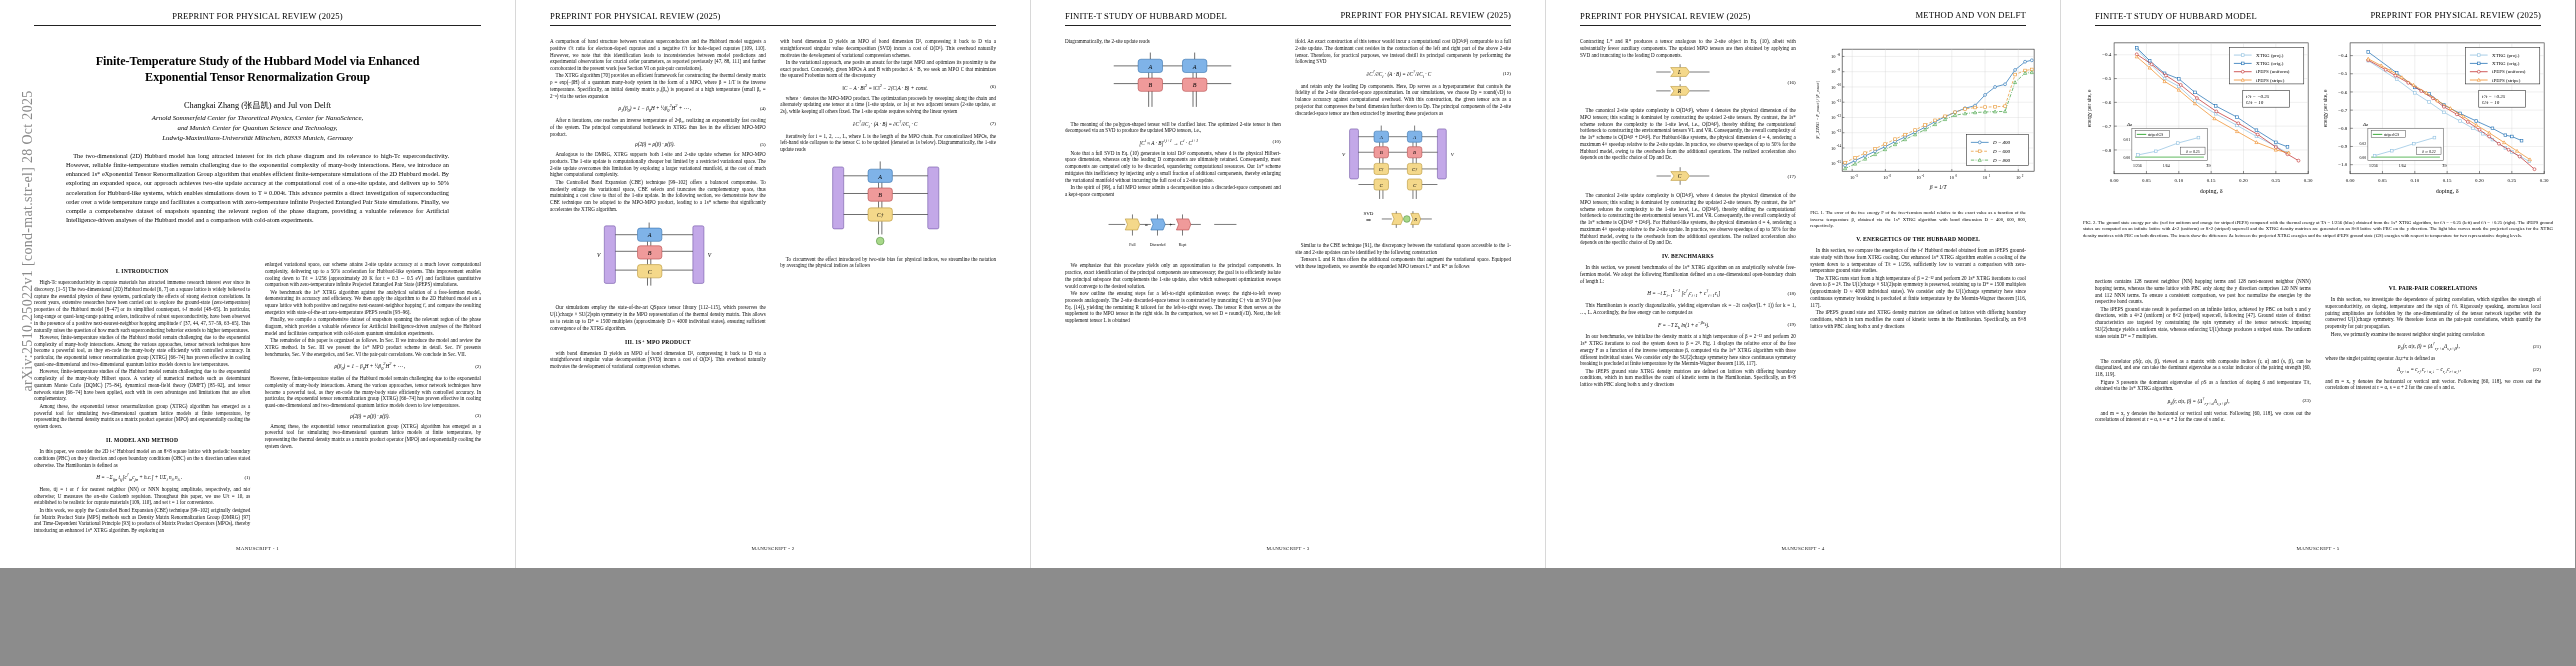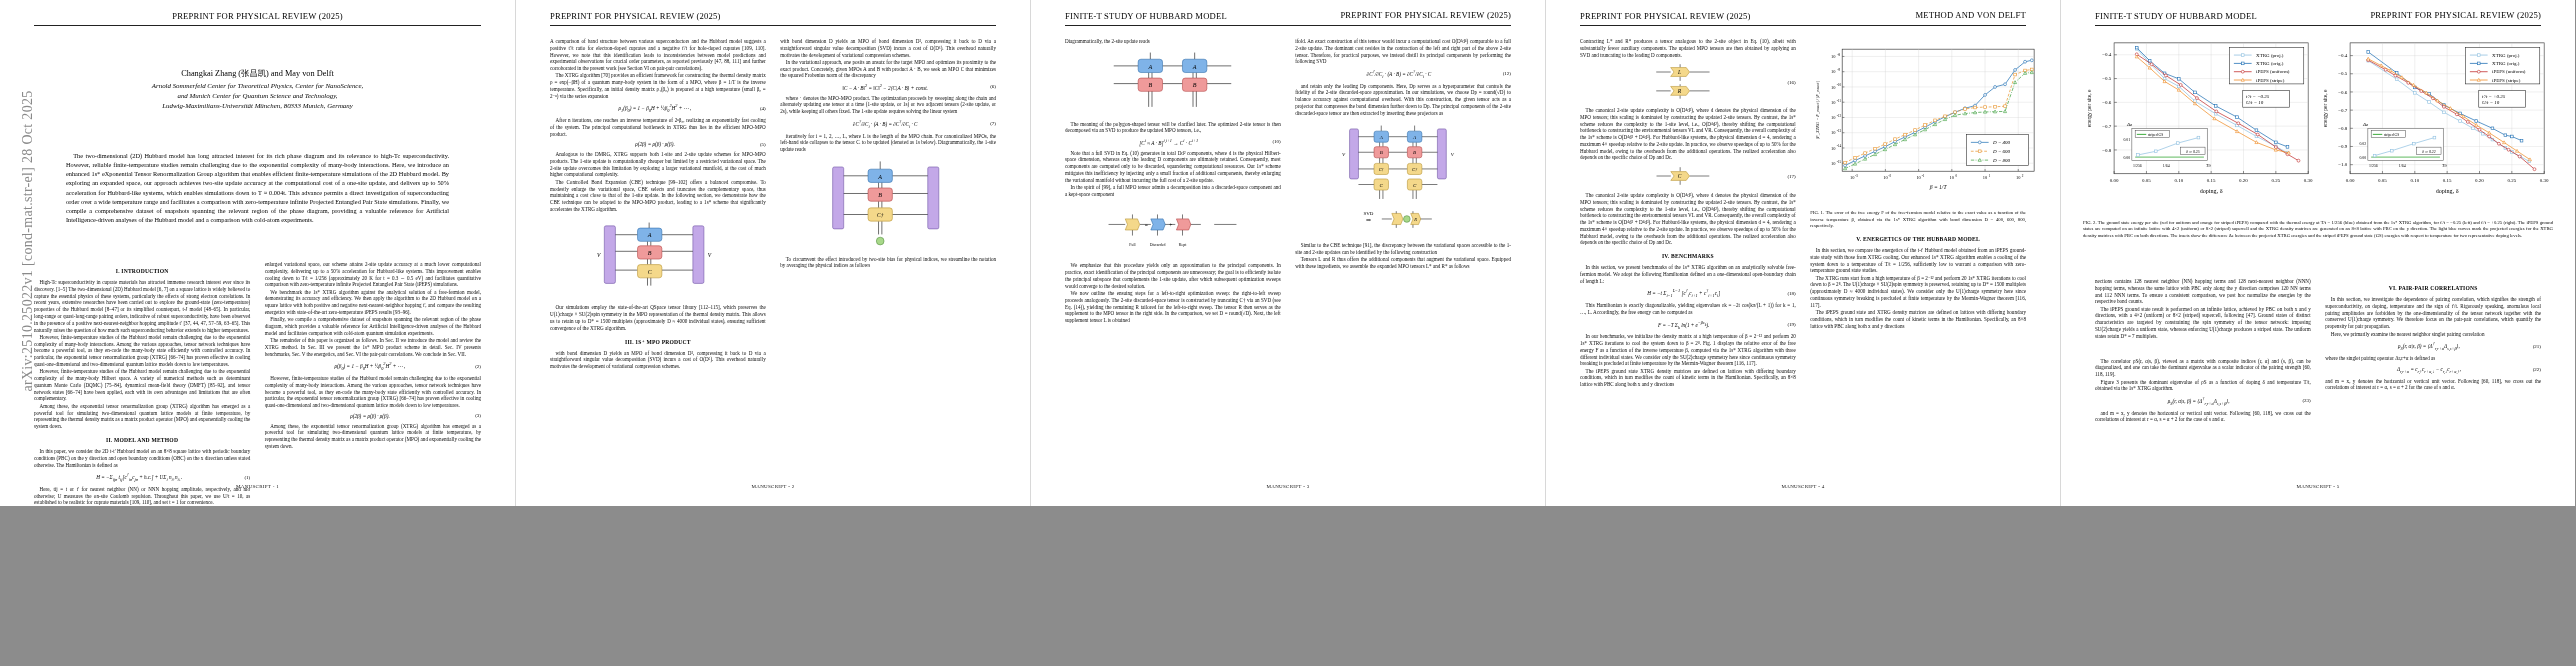--- a/index.html
+++ b/index.html
@@ -10,21 +10,21 @@
     font-family: "Liberation Serif", "DejaVu Serif", serif;
     overflow: hidden;
   }
   #pages {
     display: flex;
     flex-direction: row;
     width: 2576px; height: 667px;
   }
   .page {
     position: relative;
-    width: 515px; height: 506px;
+    width: 515px; height: 568px;
     background: #ffffff;
     overflow: hidden;
     flex: 0 0 515px;
   }
   .page + .page { border-left: 0.6px solid #d8d8d8; }
 
   
   .runhead {
     position: absolute; top: 11px; left: 34px; right: 34px;
     height: 14.5px;
@@ -122,21 +122,25 @@
 
   <div class="page">
     <div class="runhead">
       <div class="rh-text">PREPRINT FOR PHYSICAL REVIEW (2025)</div>
       <div class="rule"></div>
     </div>
 
     <div class="arxiv-stamp">arXiv:2510.25022v1  [cond-mat.str-el]  28 Oct 2025</div>
 
     <div class="titleblock">
-      <div class="authors">Changkai Zhang (张昌凯) and May von Delft</div>
+      <div class="paper-title">
+        <span>Finite-Temperature Study of the Hubbard Model via Enhanced</span><br>
+        <span>Exponential Tensor Renormalization Group</span>
+      </div>
+      <div class="authors">Changkai Zhang (张昌凯) and Jul von Delft</div>
       <div class="affil">
         <div>Arnold Sommerfeld Center for Theoretical Physics, Center for NanoScience,</div>
         <div>and Munich Center for Quantum Science and Technology,</div>
         <div>Ludwig-Maximilians-Universität München, 80333 Munich, Germany</div>
       </div>
     </div>
 
     <div class="abstract">The two-dimensional (2D) Hubbard model has long attracted interest for its rich phase diagram and its relevance to high-Tc superconductivity. However, reliable finite-temperature studies remain challenging due to the exponential complexity of many-body interactions. Here, we introduce an enhanced 1s* eXponential Tensor Renormalization Group algorithm that enables efficient finite-temperature simulations of the 2D Hubbard model. By exploring an expanded space, our approach achieves two-site update accuracy at the computational cost of a one-site update, and delivers up to 50% acceleration for Hubbard-like systems, which enables simulations down to T ≈ 0.004t. This advance permits a direct investigation of superconducting order over a wide temperature range and facilitates a comparison with zero-temperature infinite Projected Entangled Pair State simulations. Finally, we compile a comprehensive dataset of snapshots spanning the relevant region of the phase diagram, providing a valuable reference for Artificial Intelligence-driven analyses of the Hubbard model and a comparison with cold-atom experiments.</div>
 
     <div class="cols" style="top:261px; height:361px;">

